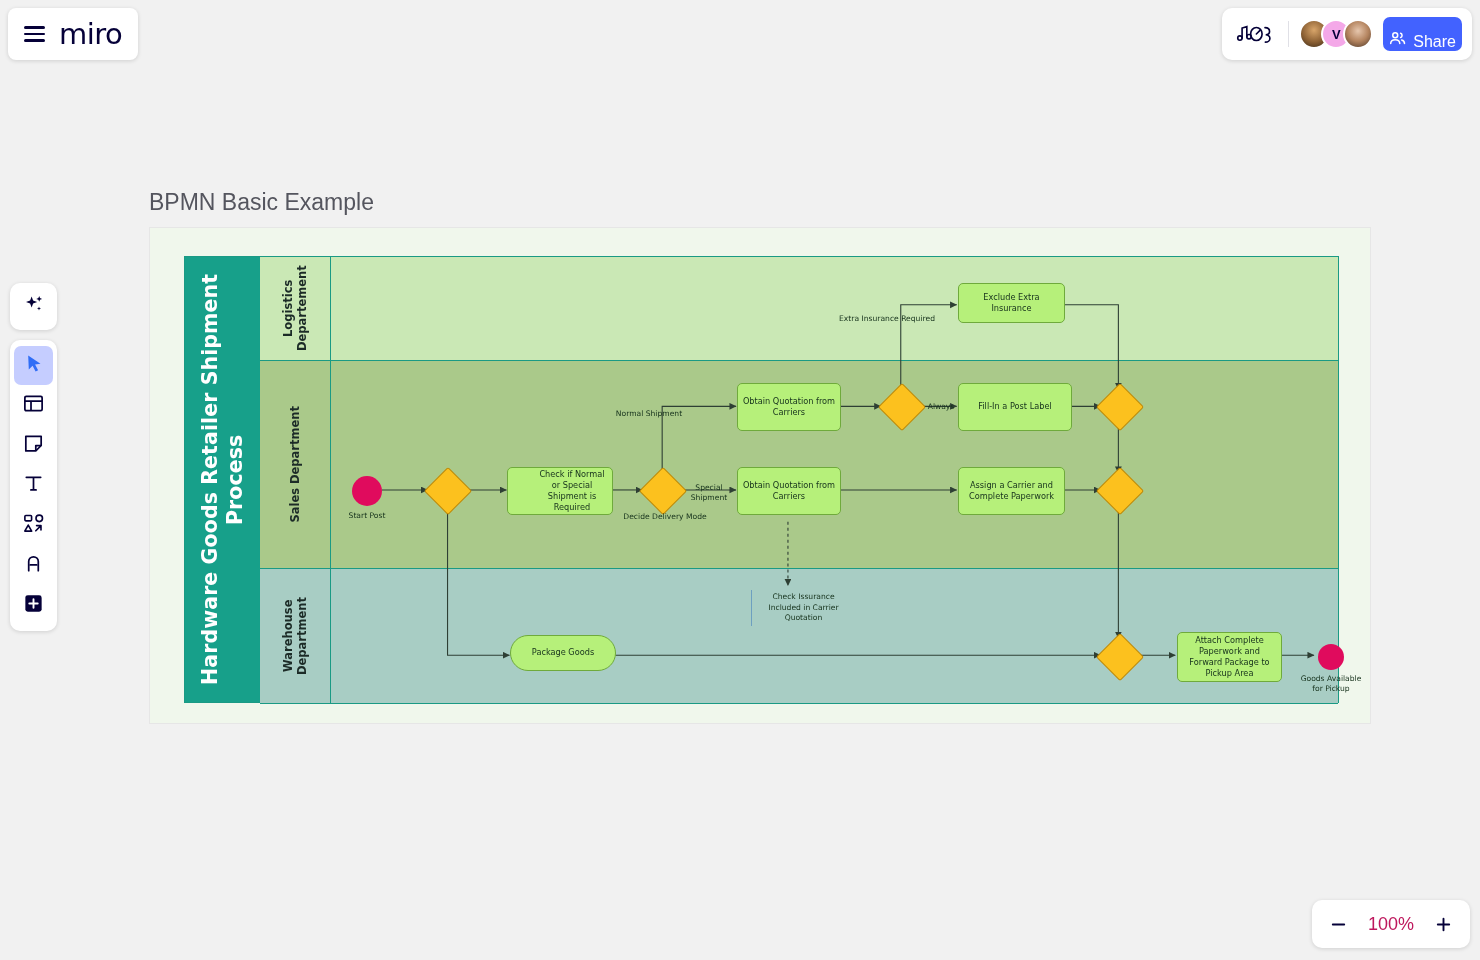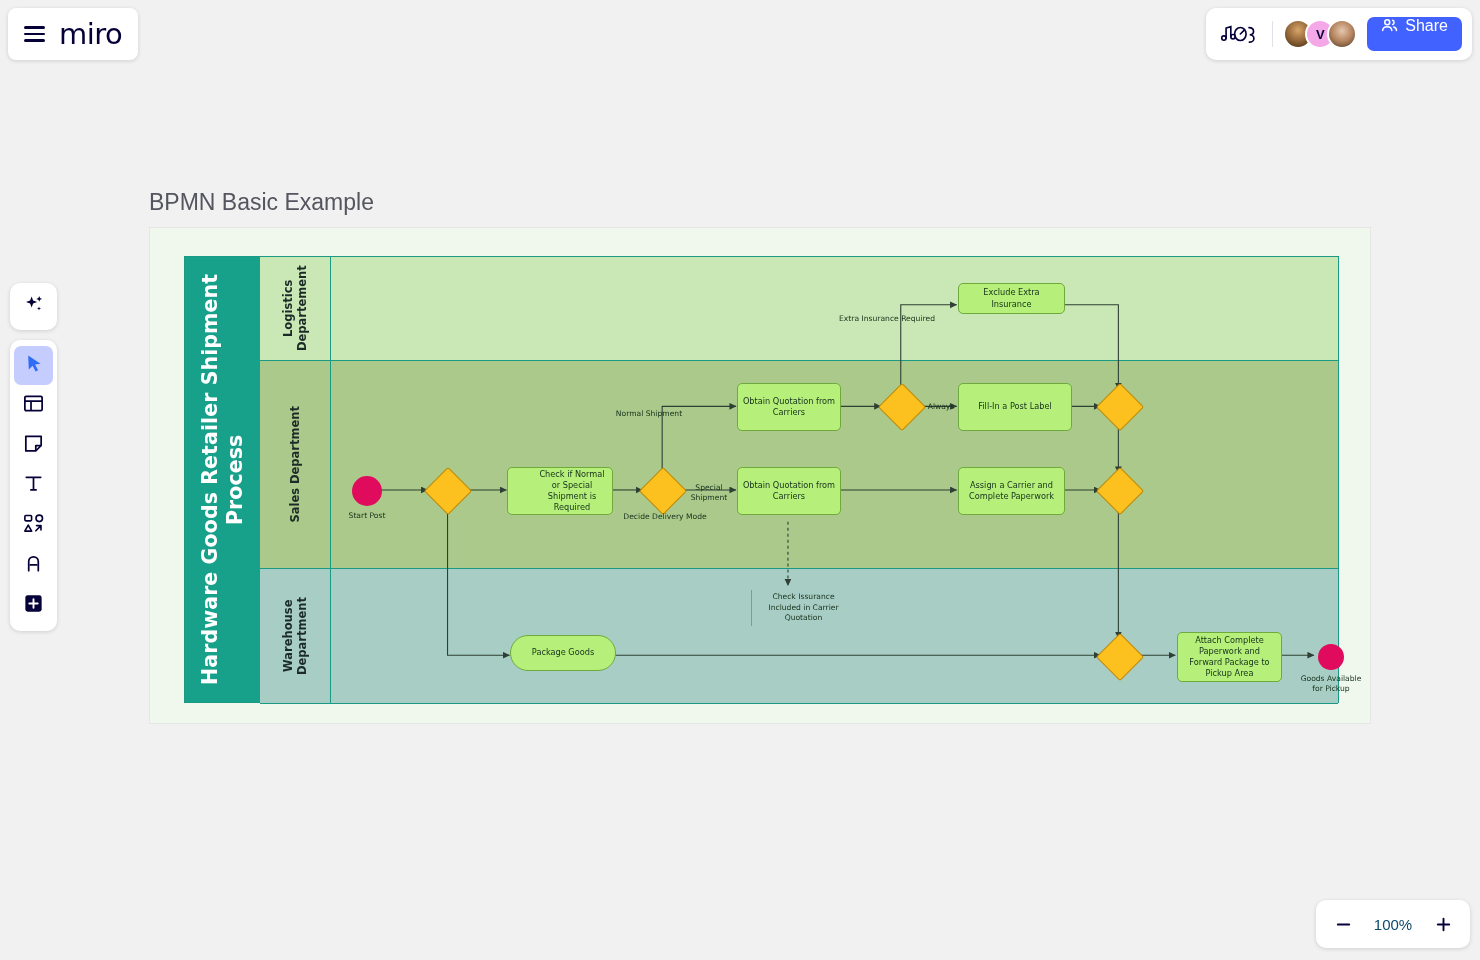--- a/index.html
+++ b/index.html
@@ -36,21 +36,21 @@
     border: 2px solid #fff; margin-left: -8px;
     display:flex; align-items:center; justify-content:center;
     font-size: 13px; font-weight: 700; color:#050038; overflow:hidden;
   }
   .avatar:first-child { margin-left: 0; }
   .av1 { background: radial-gradient(circle at 50% 35%, #d8a56a 0%, #8d6134 55%, #3b2a17 100%); }
   .av2 { background: #f4a8e8; }
   .av3 { background: radial-gradient(circle at 50% 38%, #e6c6ad 0%, #b4845f 50%, #4a3526 100%); }
   .share-btn {
     background: #4262ff; color:#fff; border:none; border-radius: 7px;
-    height: 34px; padding: 0 14px; display:flex; align-items:flex-start; gap:7px;
+    height: 34px; padding: 0 6px; display:flex; align-items:flex-end; gap:7px;
     font-size: 16px; font-weight: 400; cursor: pointer;
     font-family: "Liberation Sans", sans-serif;
   }
   
   .tool-ai {
     position: absolute; left: 10px; top: 283px;
     width: 47px; height: 47px; background:#fff; border-radius: 10px;
     box-shadow: 0 1px 4px rgba(0,0,0,.14);
     display:flex; align-items:center; justify-content:center; cursor:pointer;
   }
@@ -67,21 +67,21 @@
   .tool.active { background: #c5cdff; }
   
   .zoombar {
     position: absolute; right: 10px; bottom: 12px;
     height: 48px; background: #fff; border-radius: 10px;
     box-shadow: 0 1px 4px rgba(0,0,0,.14);
     display:flex; align-items:center; padding: 0 14px; gap: 16px;
   }
   .zoom-btn { width: 26px; height: 26px; display:flex; align-items:center; justify-content:center;
               cursor:pointer; color:#050038; }
-  .zoom-val { font-size: 15px; color:#0c4a6e; min-width: 42px; text-align:center; }
+  .zoom-val { font-size: 18px; color:#be185d; min-width: 42px; text-align:center; }
   
   .board-title {
     position: absolute; left: 149px; top: 189px;
     font-size: 23px; color: #54555e; font-weight: 400;
   }
   .frame {
     position: absolute; left: 149px; top: 227px;
     width: 1222px; height: 497px;
     background: #f0f7ec; border: 1px solid #e6e6e6;
   }
@@ -374,21 +374,21 @@
 
       <div class="lbl" style="left:498px; top:226px; width:52px;">Special Shipment</div>
 
       <div class="task" style="left:552px; top:126px; width:104px; height:48px;">Obtain Quotation from Carriers</div>
       <div class="task" style="left:552px; top:210px; width:104px; height:48px;">Obtain Quotation from Carriers</div>
 
       <div class="gateway" style="left:700px; top:133px;"></div>
       <div class="lbl" style="left:648px; top:57px; width:108px;">Extra Insurance Required</div>
       <div class="lbl" style="left:738px; top:145px; width:36px;text-align:center;">Always</div>
 
-      <div class="task" style="left:773px; top:26px; width:107px; height:31px;">Exclude Extra Insurance</div>
+      <div class="task" style="left:773px; top:26px; width:107px; height:40px;">Exclude Extra Insurance</div>
 
       <div class="task" style="left:773px; top:126px; width:114px; height:48px;">Fill-In a Post Label</div>
       <div class="task" style="left:773px; top:210px; width:107px; height:48px;">Assign a Carrier and Complete Paperwork</div>
 
       <div class="gateway" style="left:918px; top:133px;"></div>
       <div class="gateway" style="left:918px; top:217px;"></div>
       <div class="gateway" style="left:918px; top:383px;"></div>
 
       <div class="task" style="left:325px; top:378px; width:106px; height:36px;border-radius:18px;">Package Goods</div>
 

